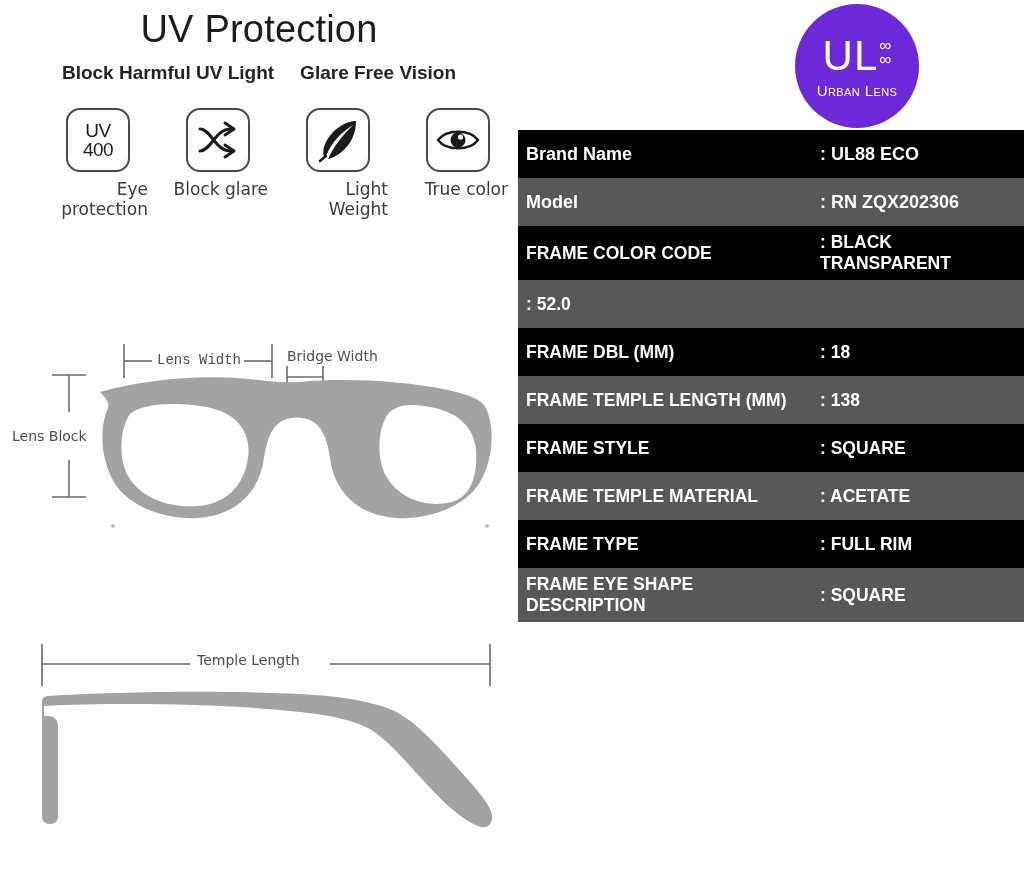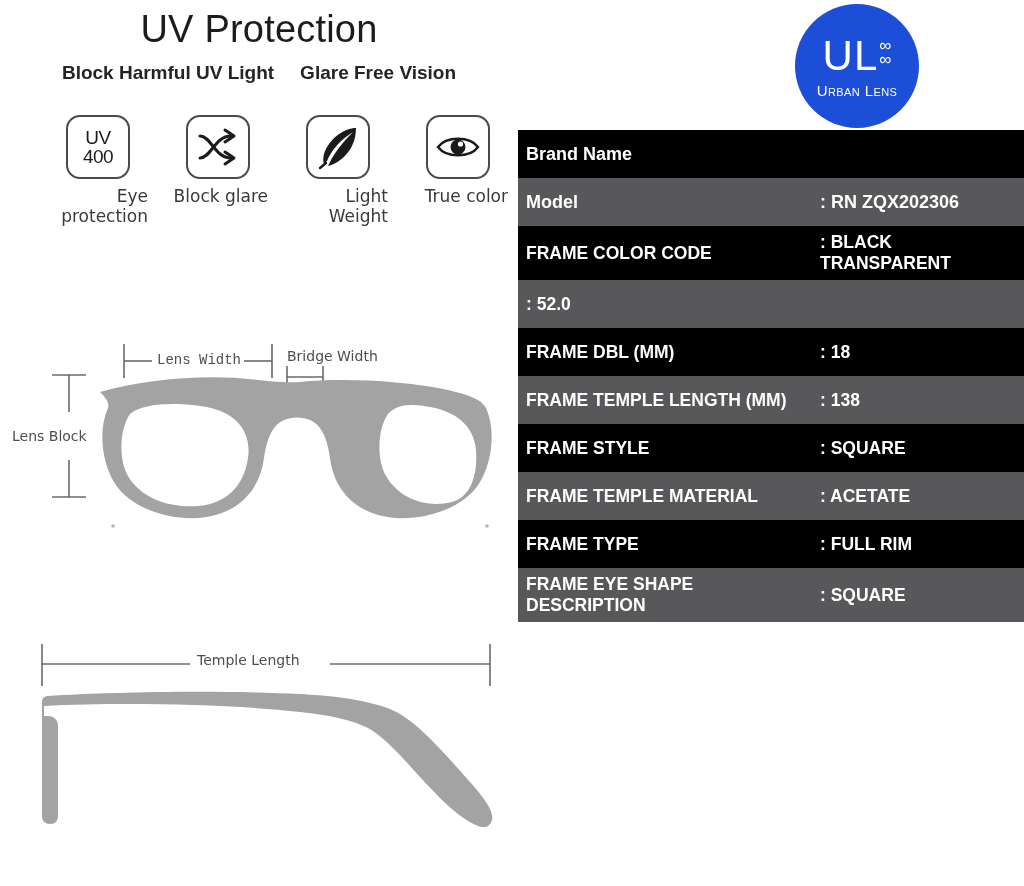--- a/index.html
+++ b/index.html
@@ -22,21 +22,21 @@
   #uv-subtitle-row {
     position: absolute; left: 0; top: 62px; width: 518px;
     display: flex; justify-content: center; gap: 26px;
     font-size: 19px; font-weight: bold; color: #242424;
   }
 
   #feature-row {
     position: absolute; left: 48px; top: 108px; width: 460px;
     display: flex; justify-content: space-between;
   }
-  .feature { width: 100px; text-align: center; margin-top: 7px; }
+  .feature { width: 100px; text-align: center; }
   .feature-box {
     width: 64px; height: 64px; margin: 0 auto;
     border: 2px solid #4a4a4a; border-radius: 14px;
     display: flex; align-items: center; justify-content: center;
     overflow: hidden;
   }
   .uv400-text {
     font-size: 19px; line-height: 19px; font-weight: 400;
     color: #1b1b1b; text-align: center; letter-spacing: -0.5px;
   }
@@ -50,21 +50,21 @@
   #temple-diagram { position: absolute; left: 0; top: 630px; width: 518px; height: 215px; }
   .dim-label {
     position: absolute; font-size: 14px; color: #4d4d4d;
     font-family: "DejaVu Sans", sans-serif; white-space: nowrap;
   }
 
   
   #logo-badge {
     position: absolute; right: 6px; top: 4px;
     width: 124px; height: 124px; border-radius: 50%;
-    background: #1d4ed8; color: #fff;
+    background: #6d28d9; color: #fff;
     display: flex; flex-direction: column;
     align-items: center; justify-content: center;
   }
   #logo-mark { display: flex; align-items: center; height: 46px; }
   #logo-ul { font-size: 42px; font-weight: 300; letter-spacing: 1px; line-height: 42px; }
   #logo-inf { display: flex; flex-direction: column; line-height: 11px; margin-left: 1px; margin-top: -6px; }
   #logo-inf span { font-size: 17px; line-height: 14px; }
   #logo-name {
     margin-top: 3px; font-size: 15px; font-weight: 400;
     letter-spacing: .4px; white-space: nowrap;
@@ -259,20 +259,21 @@
     </div>
     <div id="logo-name">
       <span>U</span><span class="sc">RBAN</span>
       <span>L</span><span class="sc">ENS</span>
     </div>
   </div>
 
   <div id="spec-table">
       <div class="spec-row dark brand">
         <div class="spec-key">Brand Name</div>
+        <div class="spec-val">: UL88 ECO</div>
       </div>
       <div class="spec-row gray brand">
         <div class="spec-key">Model</div>
         <div class="spec-val">: RN ZQX202306</div>
       </div>
       <div class="spec-row dark">
         <div class="spec-key">FRAME COLOR CODE</div>
         <div class="spec-val">: BLACK TRANSPARENT</div>
       </div>
       <div class="spec-row gray">

